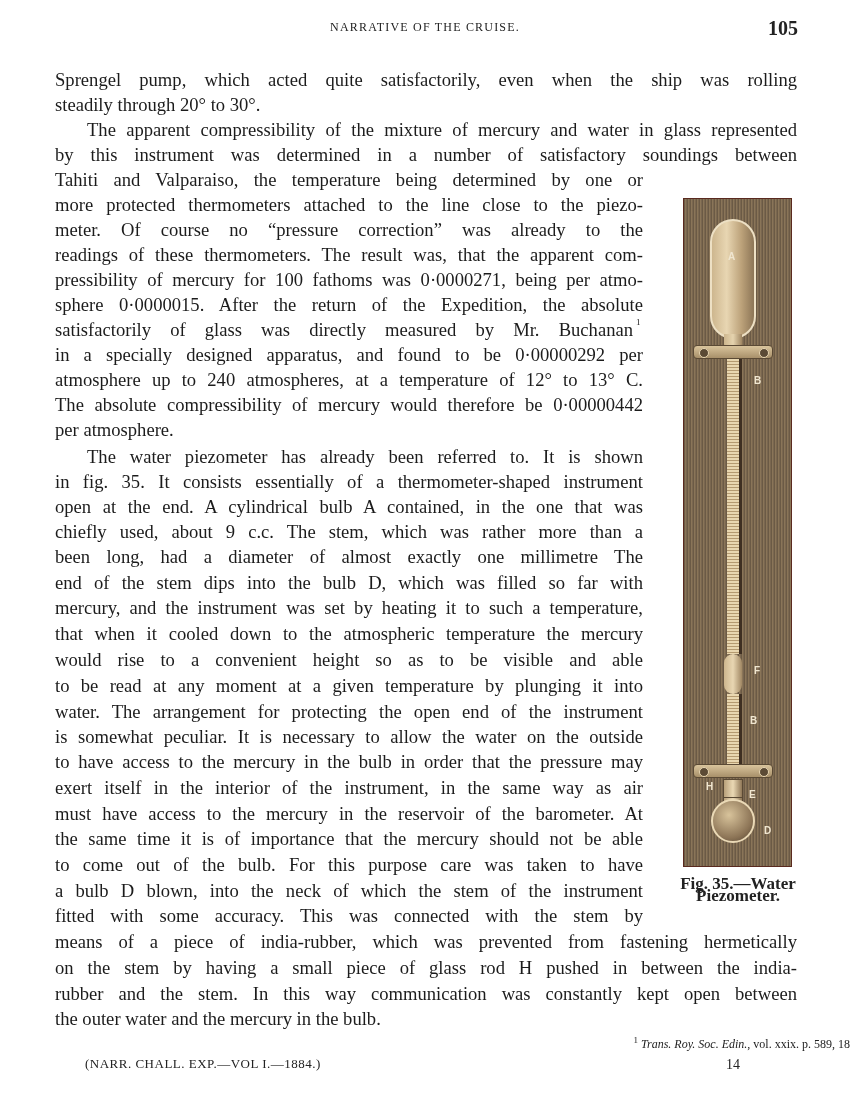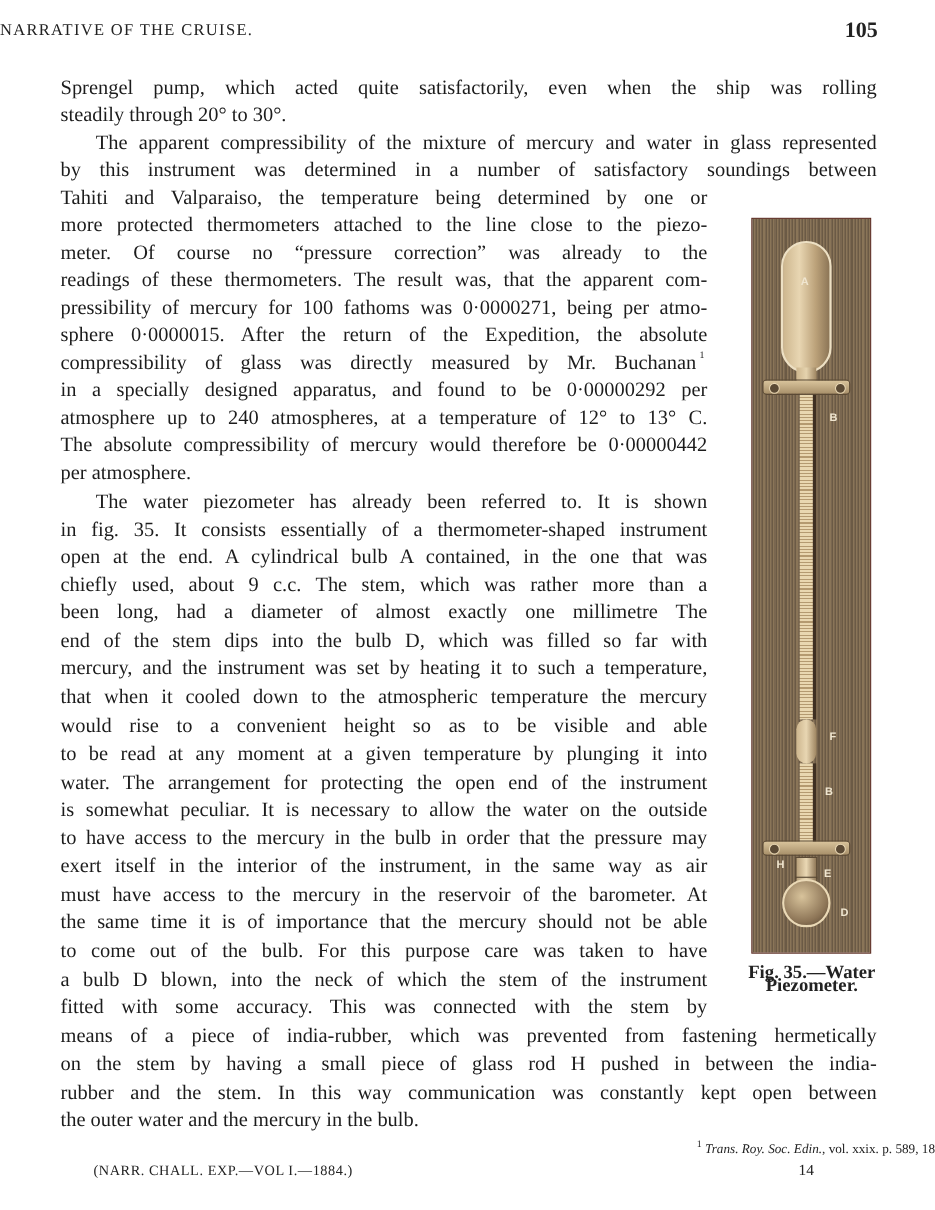--- a/index.html
+++ b/index.html
@@ -1,22 +1,22 @@
 <!DOCTYPE html>
 <html><head>
 <meta charset="utf-8">
 <style>
   html, body { margin:0; padding:0; }
   body {
     width:850px; height:1100px; background:#ffffff; position:relative; overflow:hidden;
     font-family:"Liberation Serif","DejaVu Serif",serif; color:#1a1a1a;
   }
   .running-head {
-    position:absolute; top:20px; left:0; width:850px; 
-    font-size:15px; letter-spacing:1.2px; color:#222;
+    position:absolute; top:20px; left:0; width:850px; text-align:center;
+    font-size:12px; letter-spacing:1.2px; color:#222;
   }
   .page-number {
     position:absolute; top:17px; right:52px; font-size:20px; font-weight:bold; color:#222;
   }
   .line {
     position:absolute; left:55px; font-size:18.6px; line-height:24px; height:24px;
     white-space:nowrap; text-align:justify; text-align-last:justify; color:#1c1c1c;
   }
   .full { width:742px; }
   .narrow { width:588px; }
@@ -93,21 +93,21 @@
   <div class="line full" style="top:68px">Sprengel pump, which acted quite satisfactorily, even when the ship was rolling</div>
   <div class="line full last" style="top:93px">steadily through 20° to 30°.</div>
   <div class="line full indent" style="top:118px">The apparent compressibility of the mixture of mercury and water in glass represented</div>
   <div class="line full" style="top:143px">by this instrument was determined in a number of satisfactory soundings between</div>
   <div class="line narrow" style="top:168px">Tahiti and Valparaiso, the temperature being determined by one or</div>
   <div class="line narrow" style="top:193px">more protected thermometers attached to the line close to the piezo-</div>
   <div class="line narrow" style="top:218px">meter. Of course no “pressure correction” was already to the</div>
   <div class="line narrow" style="top:243px">readings of these thermometers. The result was, that the apparent com-</div>
   <div class="line narrow" style="top:268px">pressibility of mercury for 100 fathoms was 0·0000271, being per atmo-</div>
   <div class="line narrow" style="top:293px">sphere 0·0000015. After the return of the Expedition, the absolute</div>
-  <div class="line narrow" style="top:318px; width:578px">compressibility of glass was directly measured by Mr. Buchanan</div>
+  <div class="line narrow" style="top:318px; width:578px">satisfactorily of glass was directly measured by Mr. Buchanan</div>
   <sup style="position:absolute; left:636px; top:322px">1</sup>
   <div class="line narrow" style="top:343px">in a specially designed apparatus, and found to be 0·00000292 per</div>
   <div class="line narrow" style="top:368px">atmosphere up to 240 atmospheres, at a temperature of 12° to 13° C.</div>
   <div class="line narrow" style="top:393px">The absolute compressibility of mercury would therefore be 0·00000442</div>
   <div class="line narrow last" style="top:418px">per atmosphere.</div>
   <div class="line narrow indent" style="top:445px">The water piezometer has already been referred to. It is shown</div>
   <div class="line narrow" style="top:470px">in fig. 35. It consists essentially of a thermometer-shaped instrument</div>
   <div class="line narrow" style="top:495px">open at the end. A cylindrical bulb A contained, in the one that was</div>
   <div class="line narrow" style="top:520px">chiefly used, about 9 c.c. The stem, which was rather more than a</div>
   <div class="line narrow" style="top:545px">been long, had a diameter of almost exactly one millimetre The</div>

